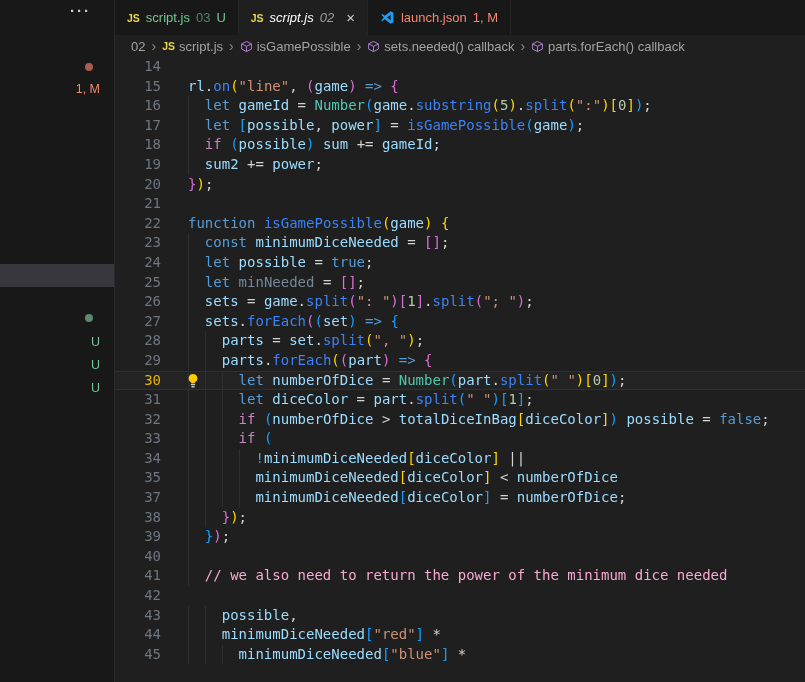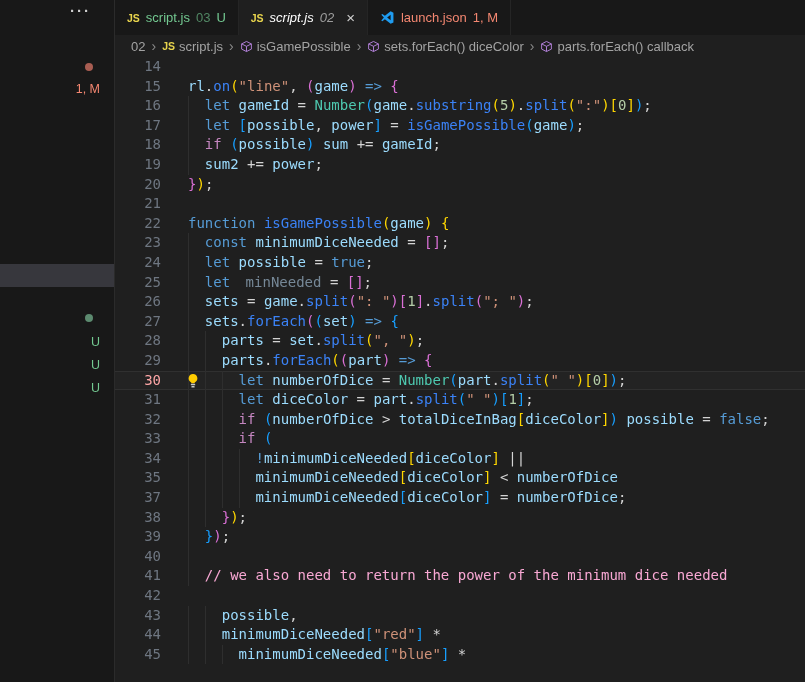--- a/index.html
+++ b/index.html
@@ -37,36 +37,36 @@
               padding-left:16px;font-size:13px;color:#a3a3a3;white-space:nowrap;}
   .bc-sep{color:#8a8a8a;font-size:14px;margin:0 1px;}
   .bc-item{display:flex;align-items:center;gap:4px;cursor:pointer;}
 
   
   #codearea{position:absolute;top:57px;left:0;width:690px;bottom:0;
             font-family:"DejaVu Sans Mono",monospace;font-size:14px;line-height:19.6px;}
   .line{display:flex;height:19.6px;white-space:pre;}
   .line.cur{background:#232323;box-shadow:inset 0 1px 0 #303030, inset 0 -1px 0 #303030;}
   .ln{width:73px;padding-right:27px;box-sizing:border-box;text-align:right;color:#6e7681;flex:none;}
-  .cur .ln{color:#fca5a5;}
+  .cur .ln{color:#eab308;}
   .code{position:relative;flex:1;}
   .ig{position:absolute;top:0;bottom:0;width:1px;background:#2e2e2e;}
   .bulb{position:absolute;left:-2px;top:2px;}
 
   
   .tk-kw{color:#569cd6;}
   .tk-ctl{color:#c586c0;}
   .tk-var{color:#9cdcfe;}
   .tk-fn{color:#3b82f6;}
   .tk-str{color:#ce9178;}
   .tk-num{color:#b5cea8;}
   .tk-typ{color:#4ec9b0;}
   .tk-cmt{color:#f9a8d4;}
   .tk-pun{color:#d4d4d4;}
-  .tk-dim{color:#768897;margin-left:7px;}
+  .tk-dim{color:#768897;}
   .tk-b1{color:#ffd700;}
   .tk-b2{color:#da70d6;}
   .tk-b3{color:#179fff;}
 </style>
 </head>
 <body>
 
 <div id="sidebar">
   <div id="more-actions">···</div>
   <div id="sb-items">
@@ -131,21 +131,21 @@
         <span>isGamePossible</span>
       </span>
       <span class="bc-sep">›</span>
       <span class="bc-item">
         <span>
           <svg width="13" height="13" viewBox="0 0 16 16" style="display:block">
             <path fill="none" stroke="#b180d7" stroke-width="1.2" d="M8 1.8 L14 4.8 V11.2 L8 14.2 L2 11.2 V4.8 Z"></path>
             <path fill="none" stroke="#b180d7" stroke-width="1.2" d="M2 4.8 L8 7.8 L14 4.8 M8 7.8 V14.2"></path>
           </svg>
         </span>
-        <span>sets.forEach() diceColor</span>
+        <span>sets.needed() callback</span>
       </span>
       <span class="bc-sep">›</span>
       <span class="bc-item">
         <span>
           <svg width="13" height="13" viewBox="0 0 16 16" style="display:block">
             <path fill="none" stroke="#b180d7" stroke-width="1.2" d="M8 1.8 L14 4.8 V11.2 L8 14.2 L2 11.2 V4.8 Z"></path>
             <path fill="none" stroke="#b180d7" stroke-width="1.2" d="M2 4.8 L8 7.8 L14 4.8 M8 7.8 V14.2"></path>
           </svg>
         </span>
         <span>parts.forEach() callback</span>

